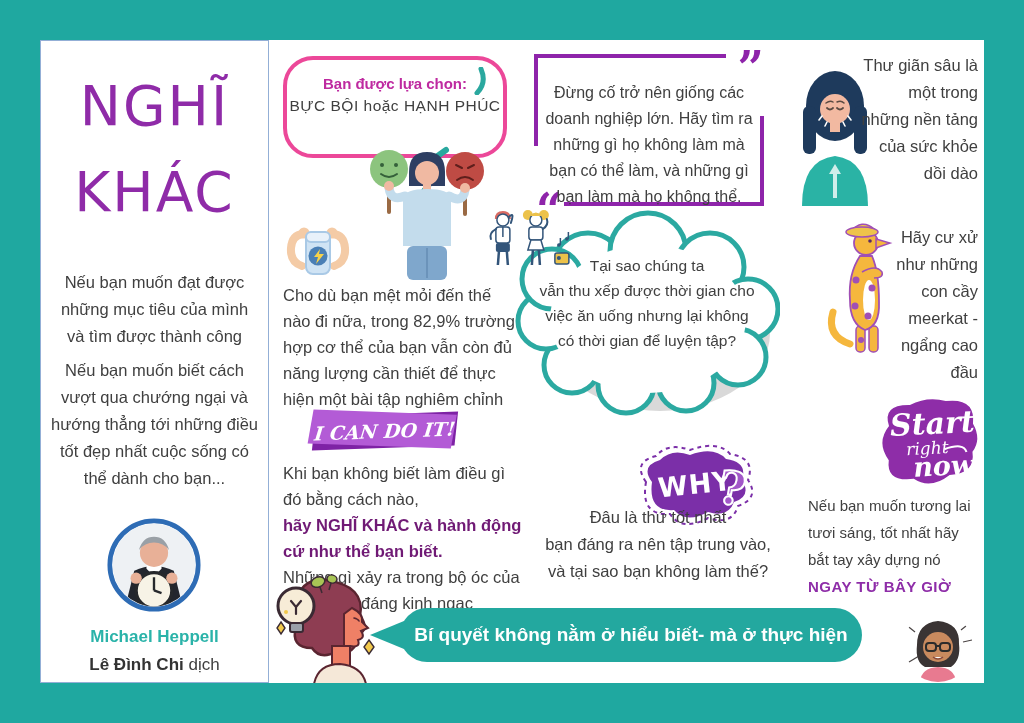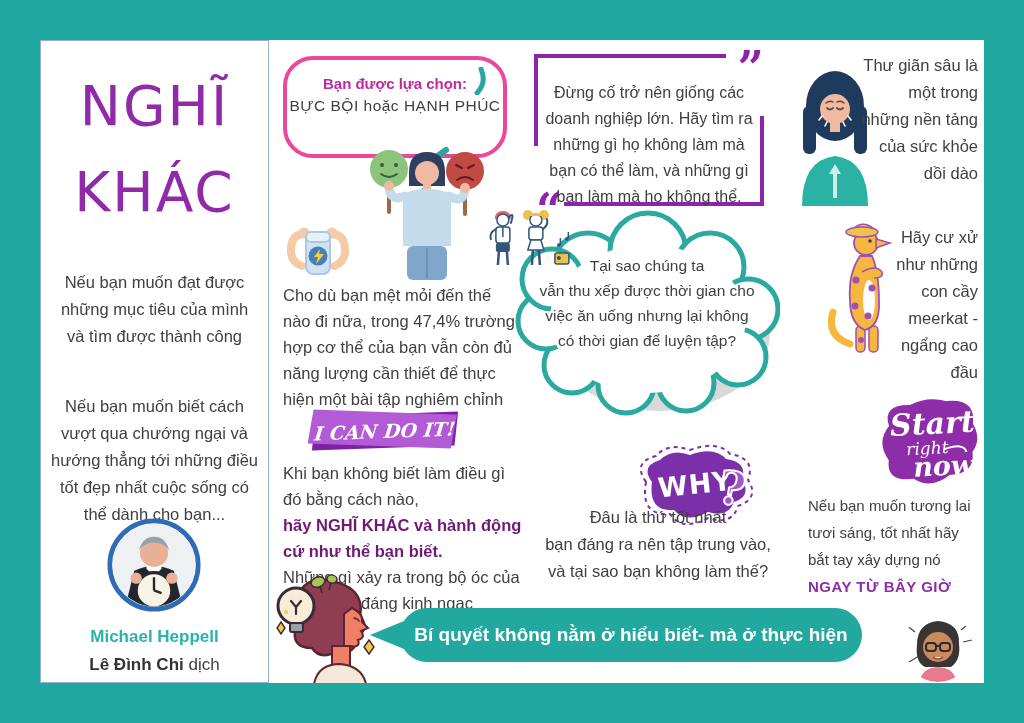--- a/index.html
+++ b/index.html
@@ -17,21 +17,21 @@
   
   .left-panel{position:absolute;left:0;top:0;width:227px;height:641px;
     background:#fff;border:1px solid #93AFD6;}
   .book-title{position:absolute;top:22px;left:0;width:100%;text-align:center;
     font-family:"DejaVu Sans", sans-serif;font-weight:normal;
     font-size:55px;line-height:86px;letter-spacing:2px;color:#8F2BA8;
     white-space:pre-line;}
   .intro{position:absolute;left:6px;right:6px;text-align:center;
     font-size:16.5px;line-height:27px;}
   .intro-1{top:228px;}
-  .intro-2{top:316px;margin-top:36px;}
+  .intro-2{top:316px;}
   .author-photo{position:absolute;left:66px;top:477px;width:94px;height:94px;}
   .author-name{position:absolute;top:586px;left:0;width:100%;text-align:center;
     color:#2AB3A9;font-weight:bold;font-size:17px;}
   .translator{position:absolute;top:614px;left:0;width:100%;text-align:center;
     font-size:17px;}
   .translator b{color:#333;}
   
   .choice-bubble{position:absolute;left:243px;top:16px;width:216px;height:94px;
     border:4px solid #ec4899;border-radius:30px;background:#fff;text-align:center;}
   .choice-heading{margin-top:15px;font-size:15px;font-weight:bold;color:#BE2AA0;}
@@ -172,21 +172,21 @@
     <path d="M16 44 Q4 40 5 26 Q6 13 17 12" fill="none" stroke="#F4CBA6" stroke-width="8" stroke-linecap="round"></path>
     <circle cx="18" cy="11" r="5.5" fill="#F4CBA6"></circle>
     <path d="M48 44 Q60 40 59 26 Q58 13 47 12" fill="none" stroke="#F4CBA6" stroke-width="8" stroke-linecap="round"></path>
     <circle cx="46" cy="11" r="5.5" fill="#F4CBA6"></circle>
     <rect x="20" y="10" width="24" height="42" rx="7" fill="#CFE3F4" stroke="#A9C9E6" stroke-width="2"></rect>
     <rect x="20" y="10" width="24" height="10" rx="5" fill="#E8F1FA" stroke="#A9C9E6" stroke-width="2"></rect>
     <circle cx="32" cy="34" r="9.5" fill="#4A7FB5"></circle>
     <polygon points="34,27 28,35 32,35 30,42 38,32 33,32" fill="#F6D24A"></polygon>
   </svg>
   <div class="energy-text pre">Cho dù bạn mệt mỏi đến thế
-nào đi nữa, trong 47,4% trường
+nào đi nữa, trong 82,9% trường
 hợp cơ thể của bạn vẫn còn đủ
 năng lượng cần thiết để thực
 hiện một bài tập nghiêm chỉnh</div>
   <div class="cando-badge">
     <span>I CAN DO IT!</span>
   </div>
   <div class="cando-text">
     <span class="pre">Khi bạn không biết làm điều gì
 đó bằng cách nào,</span><br>
     <span class="pre cando-highlight">hãy NGHĨ KHÁC và hành động

